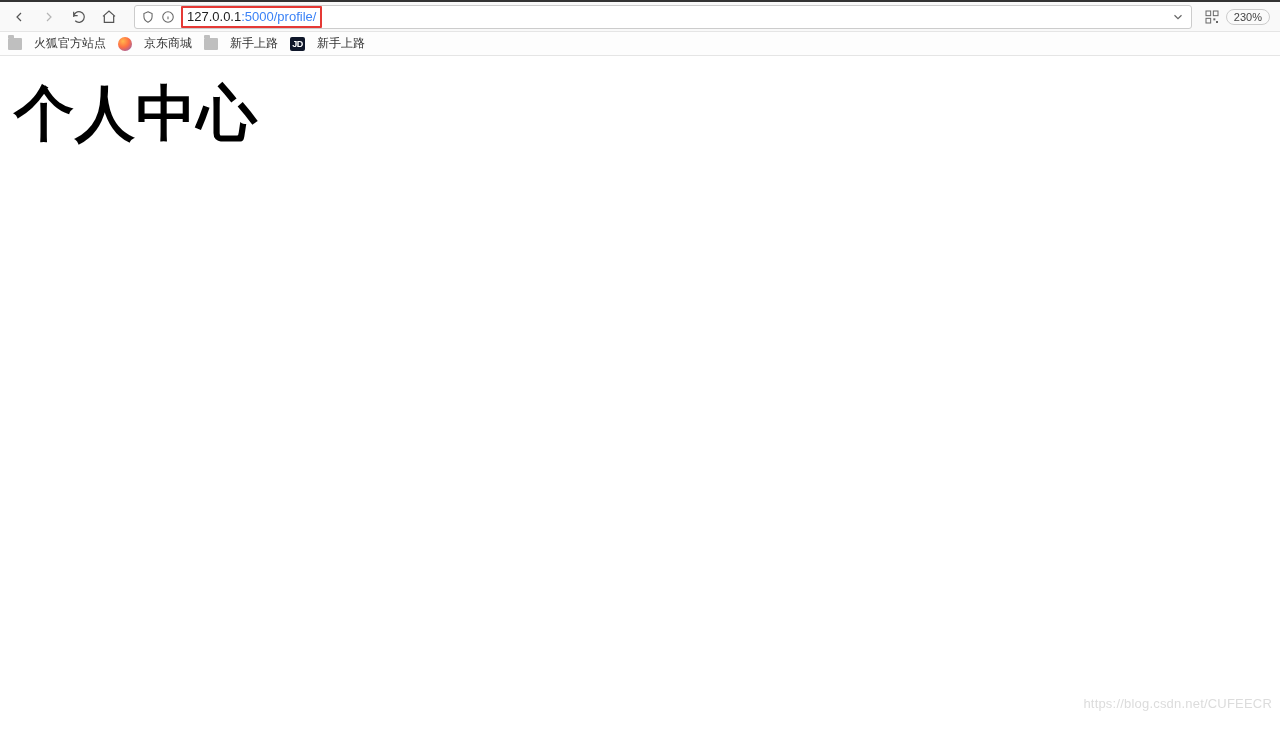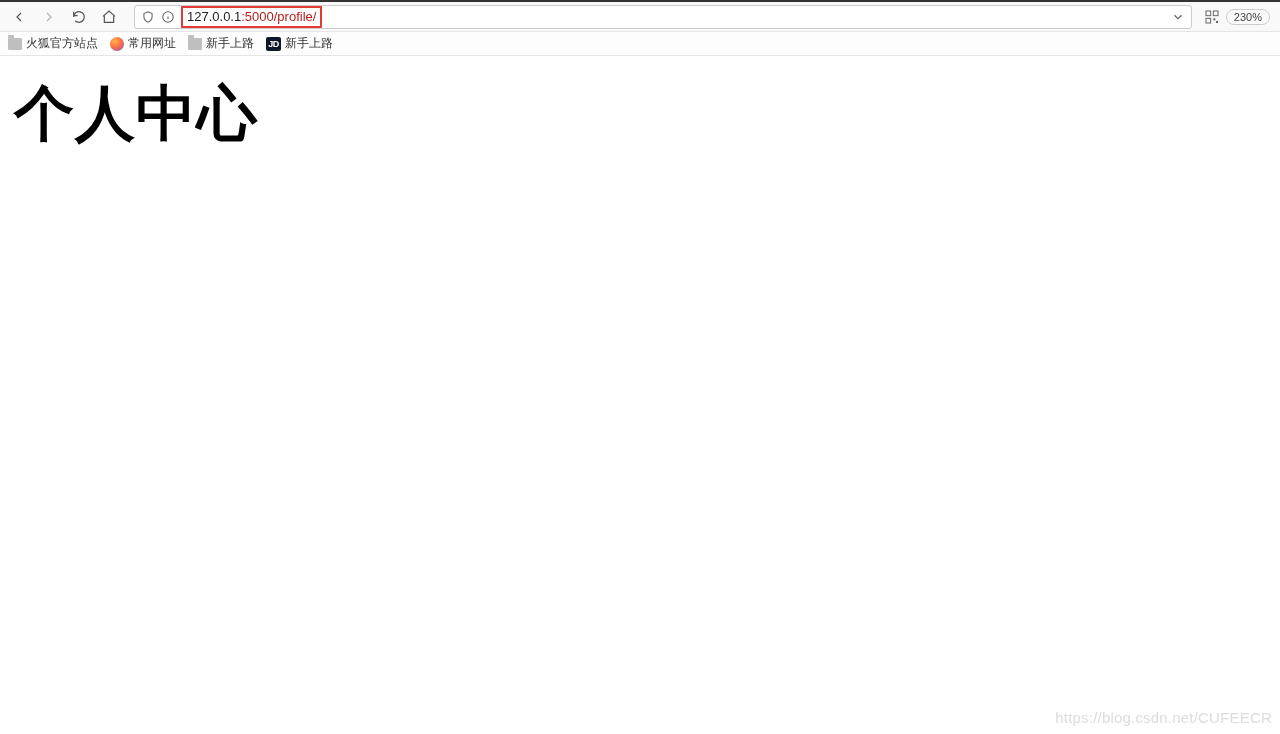--- a/index.html
+++ b/index.html
@@ -54,21 +54,21 @@
     .urlbar .shield-icon svg, .urlbar .info-icon svg { width: 14px; height: 14px; }
     .url-highlight-box {
       position: relative;
       border: 2px solid #e53935;
       padding: 0 4px;
       height: 22px;
       display: flex; align-items: center;
       border-radius: 1px;
     }
     .url-text { font-size: 13px; color: #222; white-space: nowrap; }
-    .url-text .muted { color: #b91c1c; }
+    .url-text .muted { color: #3b82f6; }
     .url-spacer { flex: 1; }
     .url-chevron { color: #666; width: 14px; height: 14px; }
     .right-controls {
       display: flex;
       align-items: center;
       gap: 6px;
       padding-right: 4px;
     }
     .qr-icon {
       width: 16px; height: 16px; color: #666;
@@ -88,21 +88,21 @@
       align-items: center;
       gap: 12px;
       padding: 0 8px;
       border-bottom: 1px solid #e5e5e5;
       background: #fdfdfd;
       font-size: 12px;
     }
     .bm-item {
       display: flex;
       align-items: center;
-      gap: 4px;
+      gap: 12px;
       color: #333;
       cursor: pointer;
       white-space: nowrap;
     }
     .bm-folder-icon {
       width: 14px; height: 12px;
       background: #bfbfbf;
       border-radius: 1px;
       position: relative;
     }
@@ -134,22 +134,22 @@
     .page-content h1 {
       font-size: 60px;
       font-weight: 700;
       color: #000;
       letter-spacing: 1px;
       font-family: "Microsoft YaHei", SimHei, Arial, sans-serif;
     }
     .watermark {
       position: absolute;
       right: 8px;
-      bottom: 8px;
-      font-size: 15px;
+      bottom: 23px;
+      font-size: 13px;
       color: #dcdcdc;
       letter-spacing: 0.2px;
       user-select: none;
     }
   </style>
 </head>
 <body>
 
 <div class="top-border"></div>
 
@@ -217,21 +217,21 @@
   </div>
 </div>
 
 <div class="bookmarks-bar">
   <div class="bm-item">
     <span class="bm-folder-icon"></span>
     <span>火狐官方站点</span>
   </div>
   <div class="bm-item">
     <span class="ff-favicon"></span>
-    <span>常用网址</span>
+    <span>京东商城</span>
   </div>
   <div class="bm-item">
     <span class="bm-folder-icon"></span>
     <span>新手上路</span>
   </div>
   <div class="bm-item">
     <span class="jd-favicon">JD</span>
     <span>新手上路</span>
   </div>
 </div>

